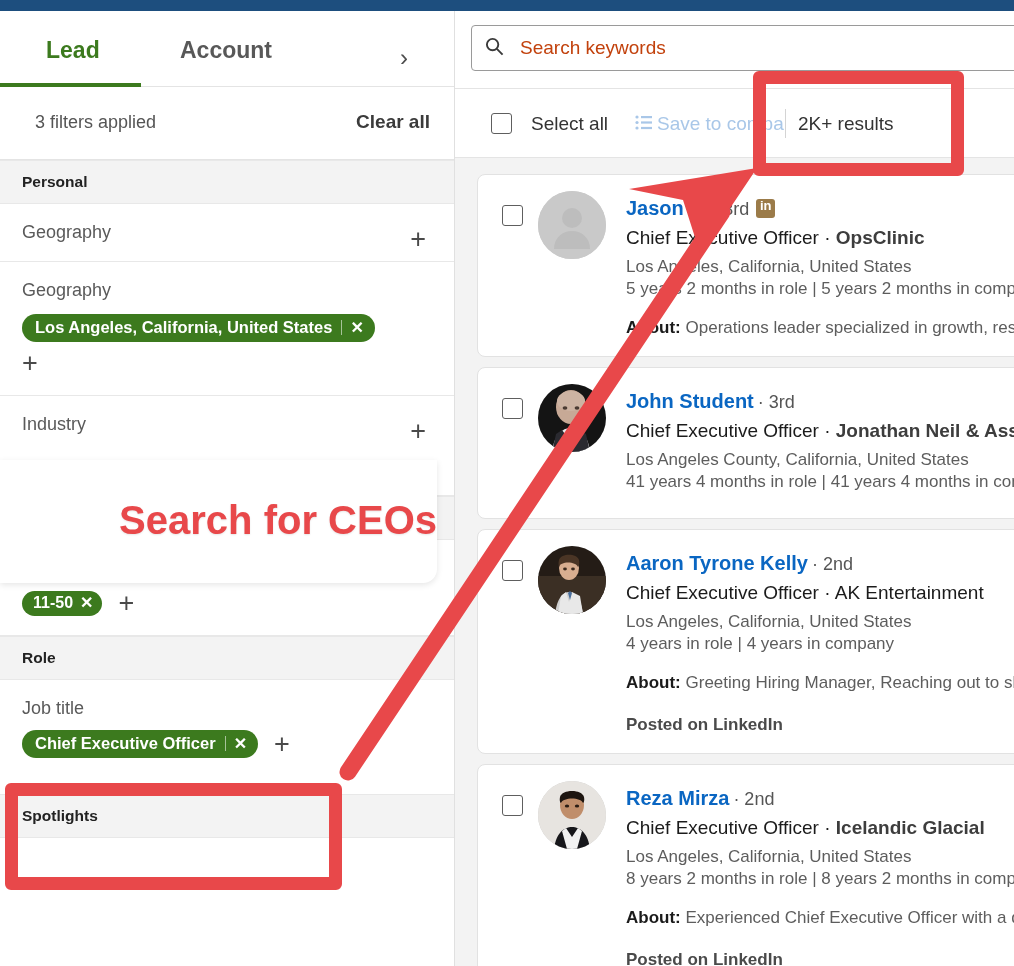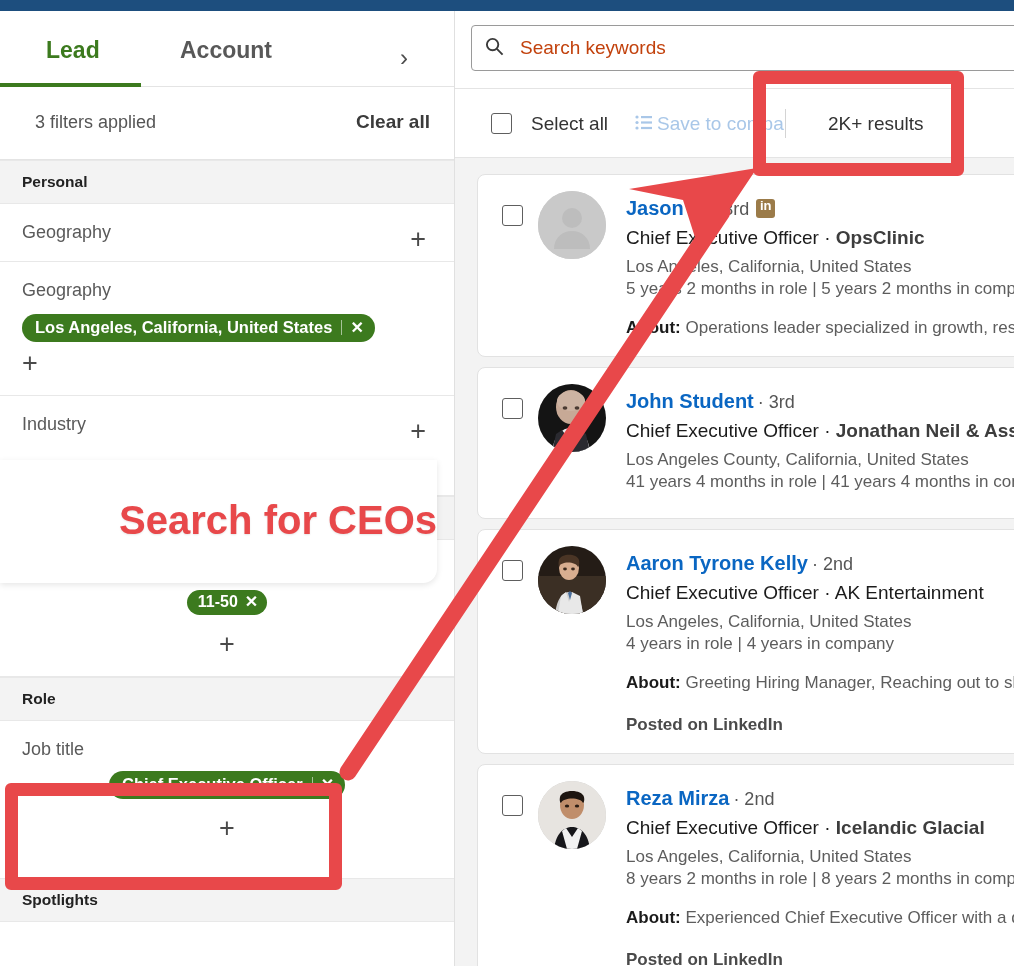--- a/index.html
+++ b/index.html
@@ -43,21 +43,21 @@
 
   .pill { display:inline-flex; align-items:center; background:#3c7a1e; color:#fff;
           border-radius:14px; padding:4px 11px 5px 13px; font-size:16.5px; font-weight:bold;
           vertical-align:middle; }
   .pill .divider { display:inline-block; width:1px; height:15px; background:rgba(255,255,255,.55);
                    margin:0 8px 0 9px; }
   .pill .x { font-size:16px; font-weight:bold; line-height:1; }
   .pill-sm { border-radius:13px; padding:3px 9px 4px 11px; font-size:16px; }
   .pill-sm .x { margin-left:7px; }
 
-  .row-inline { display:flex; align-items:center; gap:16px; margin-top:11px;flex-direction:column; }
+  .row-inline { display:flex; align-items:center; gap:16px; margin-top:11px; }
 
   .compass { display:inline-block; width:17px; height:17px; border:1.6px solid #8a8a8a;
              border-radius:50%; position:relative; vertical-align:-3px; margin-left:5px; }
   .compass::after { content:""; position:absolute; left:3px; top:3px; width:9px; height:9px;
                     border-left:1.6px solid #8a8a8a; border-top:1.6px solid #8a8a8a;
                     transform:rotate(45deg); border-radius:1px 0 0 0; }
 
   
   .jobtitle-box { background:#fff; padding:18px 22px 20px 22px; }
 
@@ -71,21 +71,21 @@
   .search-placeholder { position:absolute; left:48px; top:11px; font-size:19px; color:#c2410c; }
 
   .results-bar { position:relative; height:70px; border-top:1px solid #e4e4e4;
                  border-bottom:1px solid #e4e4e4; background:#fff; }
   .cbx { width:21px; height:21px; border:1.6px solid #5e5e5e; border-radius:3px; background:#fff; }
   .sel-all-cbx { position:absolute; left:36px; top:24px; }
   .sel-all-label { position:absolute; left:76px; top:24px; font-size:19px; color:#333; }
   .save-icon { position:absolute; left:180px; top:26px; }
   .save-label { position:absolute; left:202px; top:24px; font-size:19px; color:#a9c7e8; }
   .vsep { position:absolute; left:330px; top:20px; width:1px; height:29px; background:#d4d4d4; }
-  .results-count { position:absolute; left:343px; top:24px; font-size:19px; color:#333;margin-left:30px; }
+  .results-count { position:absolute; left:343px; top:24px; font-size:19px; color:#333; }
 
   .results-list { position:relative; background:#f3f3f3; padding:16px 0 0 22px; height:818px;
                   overflow:hidden; }
   .result-card { background:#fff; border:1px solid #e2e2e2; border-radius:8px; width:640px;
                  padding:22px 0 18px 0; margin-bottom:10px; position:relative; }
   .rc-cbx { position:absolute; left:24px; top:30px; }
   .avatar { position:absolute; left:60px; top:16px; width:68px; height:68px; border-radius:50%;
             overflow:hidden; background:#c9c9c9; }
   .avatar svg { display:block; }
   .rc-body { margin-left:148px; padding-right:10px; }

